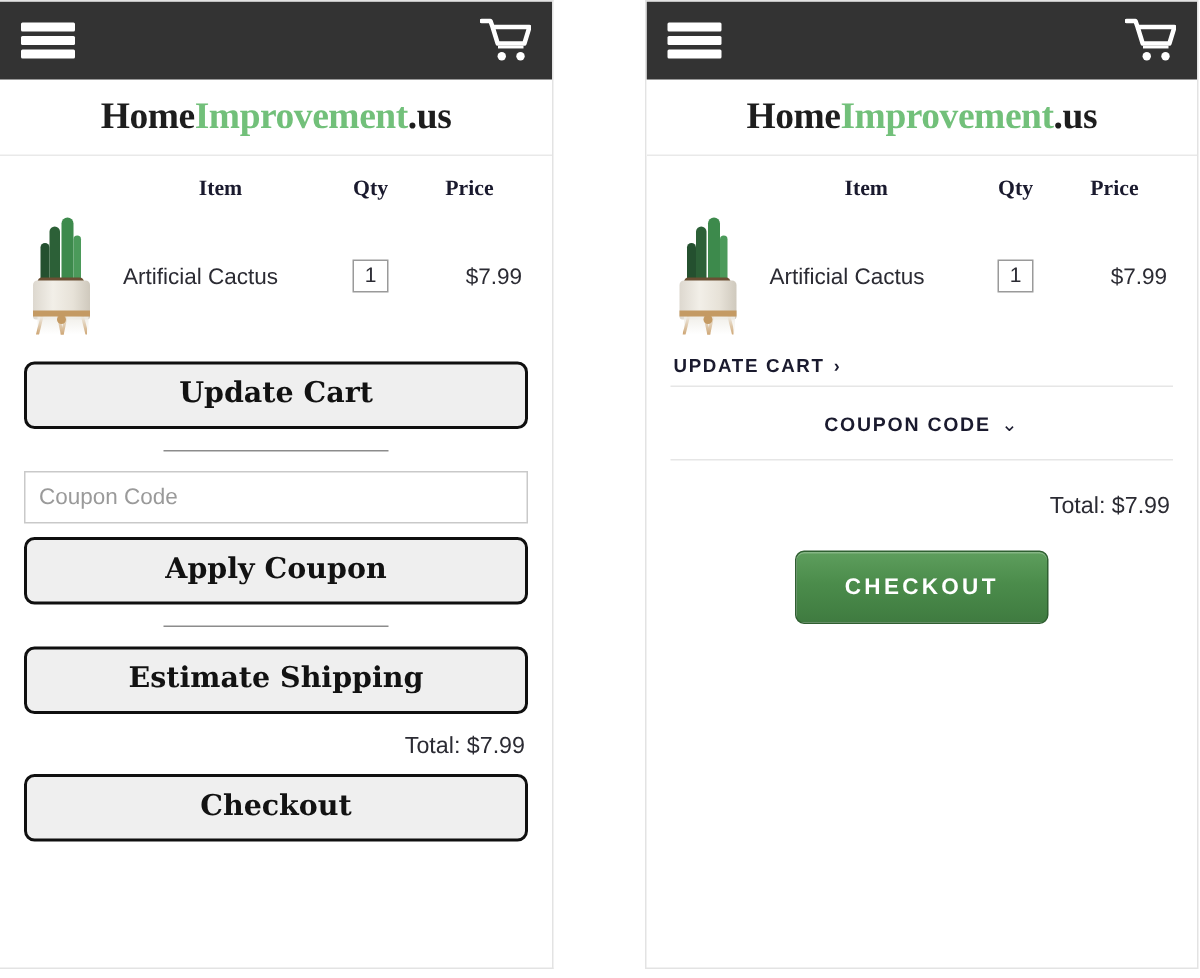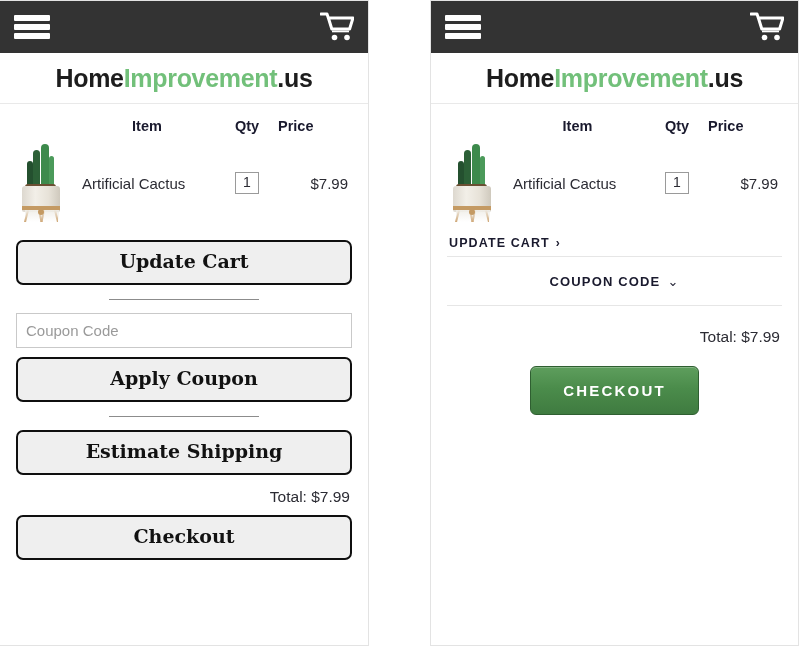--- a/index.html
+++ b/index.html
@@ -65,21 +65,21 @@
   
   .logo-wrap {
     height: 50px;
     display: flex;
     align-items: center;
     justify-content: center;
     border-bottom: 1px solid #e9e9e9;
     background: #fff;
   }
   .logo {
-    font-family: Liberation Sans, sans-serif;
+    font-family: Liberation Serif, serif;
     font-weight: bold;
     font-size: 25px;
     letter-spacing: -0.3px;
     white-space: nowrap;
   }
   .logo .dark  { color: #1d1d1d; }
   .logo .green { color: #72c07a; }
 
   
   .cart-body { padding: 0 16px; }
@@ -88,25 +88,26 @@
     width: 100%;
     border-collapse: collapse;
     table-layout: fixed;
   }
   .cart-table th {
     font-size: 14.5px;
     font-weight: bold;
     color: #1a1a2e;
     padding: 14px 0 6px 0;
     text-align: center;
+    font-family: Liberation Serif, serif;
   }
   .cart-table th.c-img  { width: 62px; }
   .cart-table th.c-item { text-align: center; }
   .cart-table th.c-qty  { width: 62px; }
-  .cart-table th.c-price{ width: 70px; text-align: left; padding-right: 4px;}
+  .cart-table th.c-price{ width: 70px; text-align: center; padding-right: 4px;}
   .cart-table td {
     padding: 4px 0;
     vertical-align: middle;
     font-size: 15px;
     color: #2b2b33;
     margin-left: 37px;
   }
   .cart-table td.c-item { text-align: left; padding-left: 4px; }
   .cart-table td.c-qty  { text-align: center; }
   .cart-table td.c-price{ text-align: right; padding-right: 4px; white-space: nowrap; }

